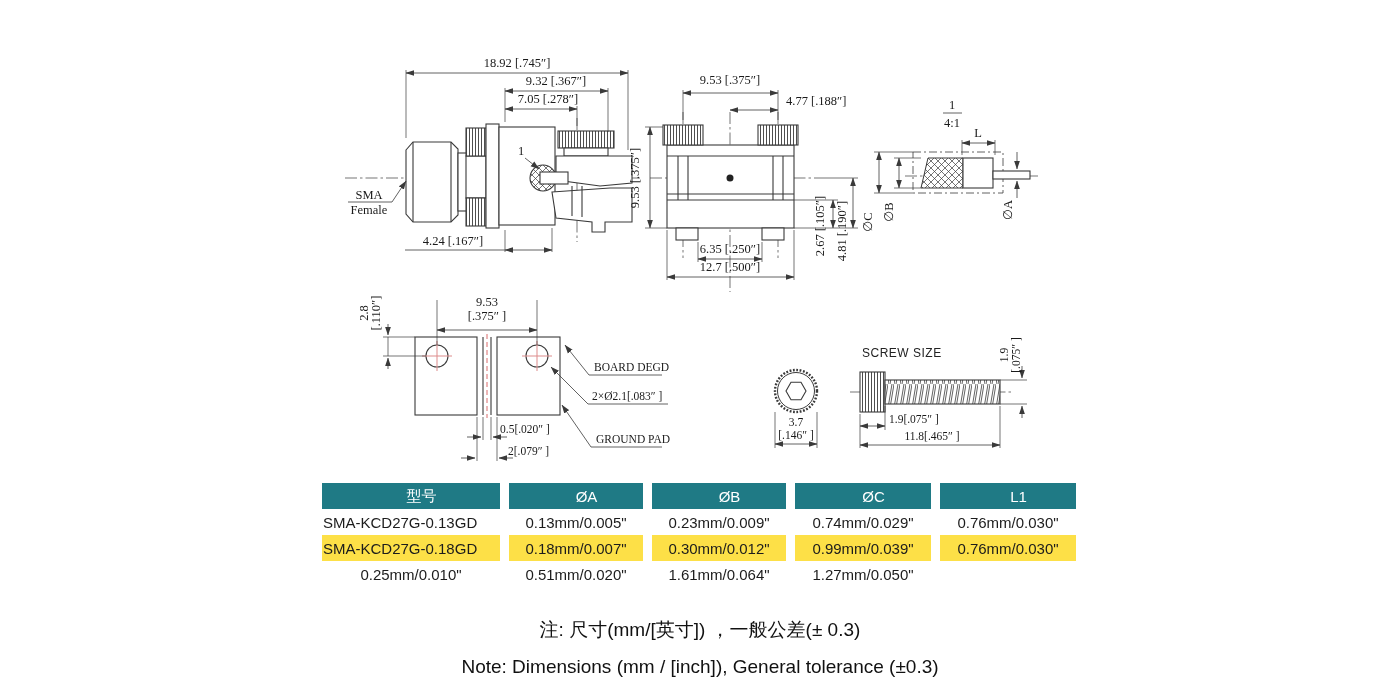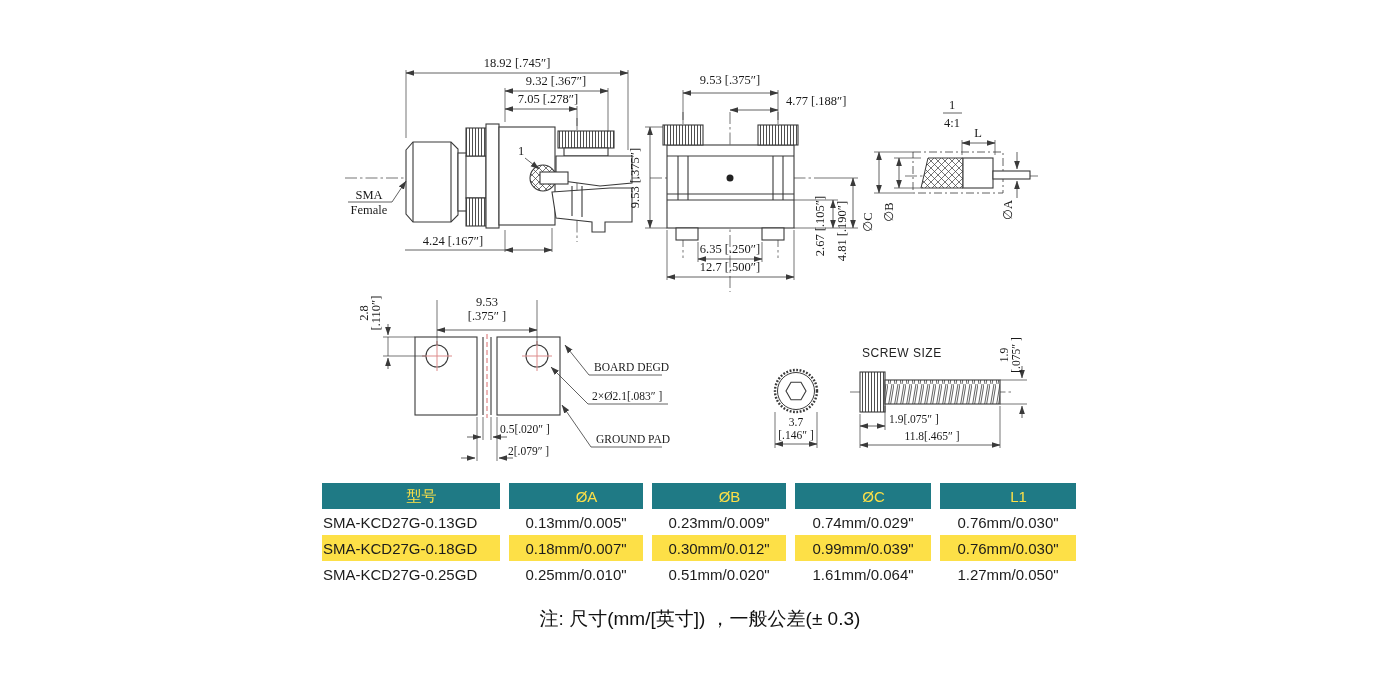--- a/index.html
+++ b/index.html
@@ -13,27 +13,27 @@
   .geow{stroke:#3a3a3a;stroke-width:1.1;fill:#ffffff;}
   .dim{stroke:#3a3a3a;stroke-width:.8;fill:none;}
   .ext{stroke:#3a3a3a;stroke-width:.7;fill:none;}
   .cl{stroke:#3a3a3a;stroke-width:.7;fill:none;stroke-dasharray:12 3 2.5 3;}
   .redcl{stroke:#d96b6b;stroke-width:1;fill:none;stroke-dasharray:5 3;}
   .redcross{stroke:#dd8b8b;stroke-width:1;fill:none;}
 
   .spec-table{position:absolute;left:322px;top:483px;width:754px;
       display:grid;grid-template-columns:178px 134px 134px 136px 136px;
       grid-auto-rows:26px;column-gap:9px;font-size:15px;color:#1c1c1c;}
-  .spec-table .th{background:#1f7a85;color:#fde047;display:flex;align-items:center;justify-content:center;font-size:15px;padding-left:21px;}
+  .spec-table .th{background:#1f7a85;color:#ffffff;display:flex;align-items:center;justify-content:center;font-size:15px;padding-left:21px;}
   .spec-table .td{display:flex;align-items:center;justify-content:center;text-align:center;}
   .spec-table .td.model{justify-content:flex-start;padding-left:1px;}
   .spec-table .alt{background:#fde047;}
 
   .notes{position:absolute;left:0;top:606px;width:1400px;text-align:center;color:#111;}
-  .notes p{margin:0;line-height:26px;font-size:19px;}
+  .notes p{margin:11px;line-height:26px;font-size:19px;}
 </style>
 </head>
 <body>
 
 <div class="stage">
 
 <svg width="1400" height="478" viewBox="0 0 1400 478">
   <defs>
     <marker id="arr" viewBox="0 0 10 8" markerWidth="11" markerHeight="9" refX="9.5" refY="4" orient="auto-start-reverse">
       <path d="M0,0.6 L10,4 L0,7.4 Z" fill="#3a3a3a"></path>
@@ -274,25 +274,25 @@
   <div class="td">0.23mm/0.009"</div>
   <div class="td">0.74mm/0.029"</div>
   <div class="td">0.76mm/0.030"</div>
 
   <div class="td model alt">SMA-KCD27G-0.18GD</div>
   <div class="td alt">0.18mm/0.007"</div>
   <div class="td alt">0.30mm/0.012"</div>
   <div class="td alt">0.99mm/0.039"</div>
   <div class="td alt">0.76mm/0.030"</div>
 
-  <div class="td model">SMA-KCD27G-0.25GD</div>
   <div class="td">0.25mm/0.010"</div>
   <div class="td">0.51mm/0.020"</div>
   <div class="td">1.61mm/0.064"</div>
   <div class="td">1.27mm/0.050"</div>
 </div>
 
 
 <div class="notes">
   <p>注: 尺寸(mm/[英寸]) ，一般公差(± 0.3)</p>
+  <p>Note: Dimensions (mm / [inch]), General tolerance (±0.3)</p>
 </div>
 
 </div>
 
 </body></html>

